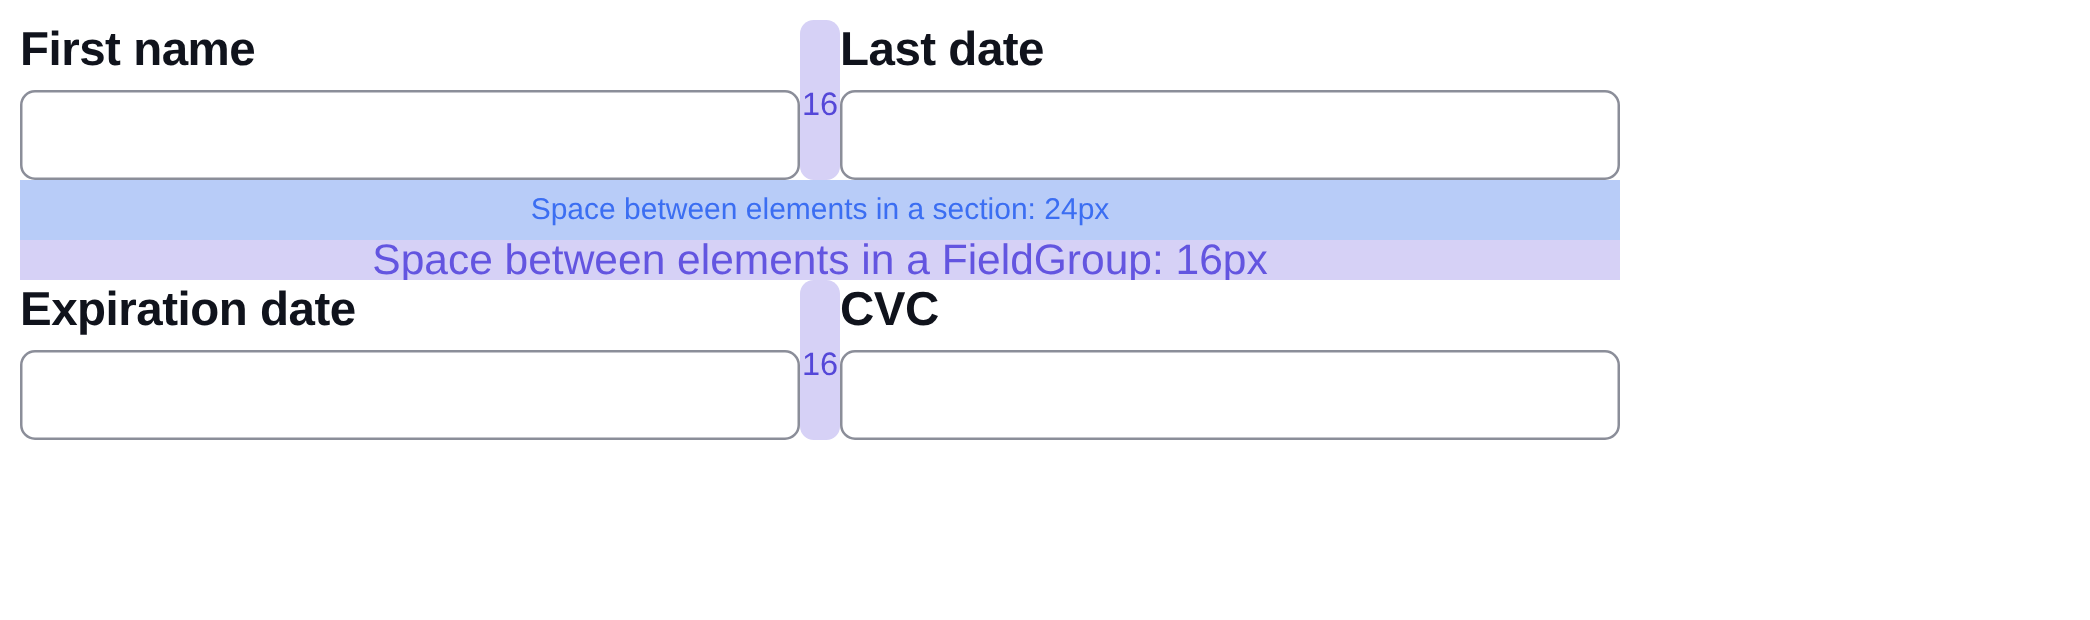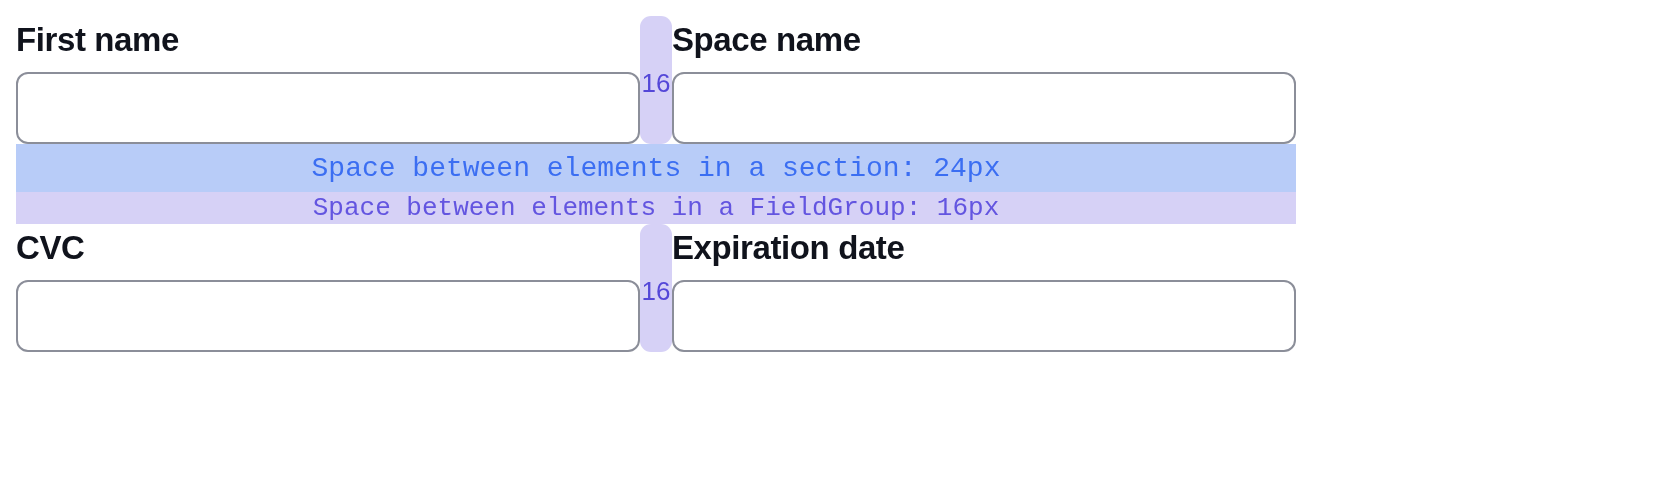--- a/index.html
+++ b/index.html
@@ -15,21 +15,21 @@
   .row{position:relative;}
   .row.pair{
     display:grid;
     grid-template-columns:624px 624px;
     column-gap:32px;
   }
   .field{position:relative;z-index:1;}
   .field .flabel{
     display:block;
     height:48px;line-height:48px;
-    font-size:33px;font-weight:600;
+    font-size:38px;font-weight:600;
     letter-spacing:-0.4px;
     color:var(--label-text,#10131c);
     margin:0 0 8px 0;
     white-space:nowrap;
   }
   .field input{
     display:block;width:100%;height:72px;
     box-sizing:border-box;
     border:2px solid var(--field-border,#8b8e99);
     border-radius:12px;
@@ -56,69 +56,69 @@
   .spacer{
     width:100%;
     display:flex;align-items:center;justify-content:center;
     overflow:hidden;
   }
   .spacer.section{
     height:48px;
     background:var(--section-gap-bg,#b8ccf8);
   }
   .spacer.section span{
-    font-family:Liberation Mono, monospace;
-    font-size:28px;
+    font-family:Liberation Sans, sans-serif;
+    font-size:24px;
     color:var(--section-gap-text,#3b6ef2);
   }
   .spacer.fieldgroup{
     height:32px;
     background:var(--fieldgroup-gap-bg,#d6d1f6);
   }
   .spacer.fieldgroup span{
-    font-family:Liberation Mono, monospace;
-    font-size:26px;
+    font-family:Liberation Sans, sans-serif;
+    font-size:34px;
     color:var(--fieldgroup-gap-text,#6355e0);
   }
 </style>
 </head>
 <body>
 
 <div class="form">
 
   <div class="row pair">
     <div class="colgap">
       <span class="gapnum">16</span>
     </div>
     <div class="field">
       <span class="flabel">First name</span>
       <input type="text" placeholder="" style="">
     </div>
     <div class="field">
-      <span class="flabel">Space name</span>
+      <span class="flabel">Last date</span>
       <input type="text" placeholder="" style="">
     </div>
   </div>
 
   <div class="spacer section">
     <span>Space between elements in a section: 24px</span>
   </div>
 
 
   <div class="spacer fieldgroup">
     <span>Space between elements in a FieldGroup: 16px</span>
   </div>
 
   <div class="row pair">
     <div class="colgap">
       <span class="gapnum">16</span>
     </div>
     <div class="field">
-      <span class="flabel">CVC</span>
+      <span class="flabel">Expiration date</span>
       <input type="text" placeholder="" style="">
     </div>
     <div class="field">
-      <span class="flabel">Expiration date</span>
+      <span class="flabel">CVC</span>
       <input type="text" placeholder="" style="">
     </div>
   </div>
 
 </div>
 
 </body></html>

